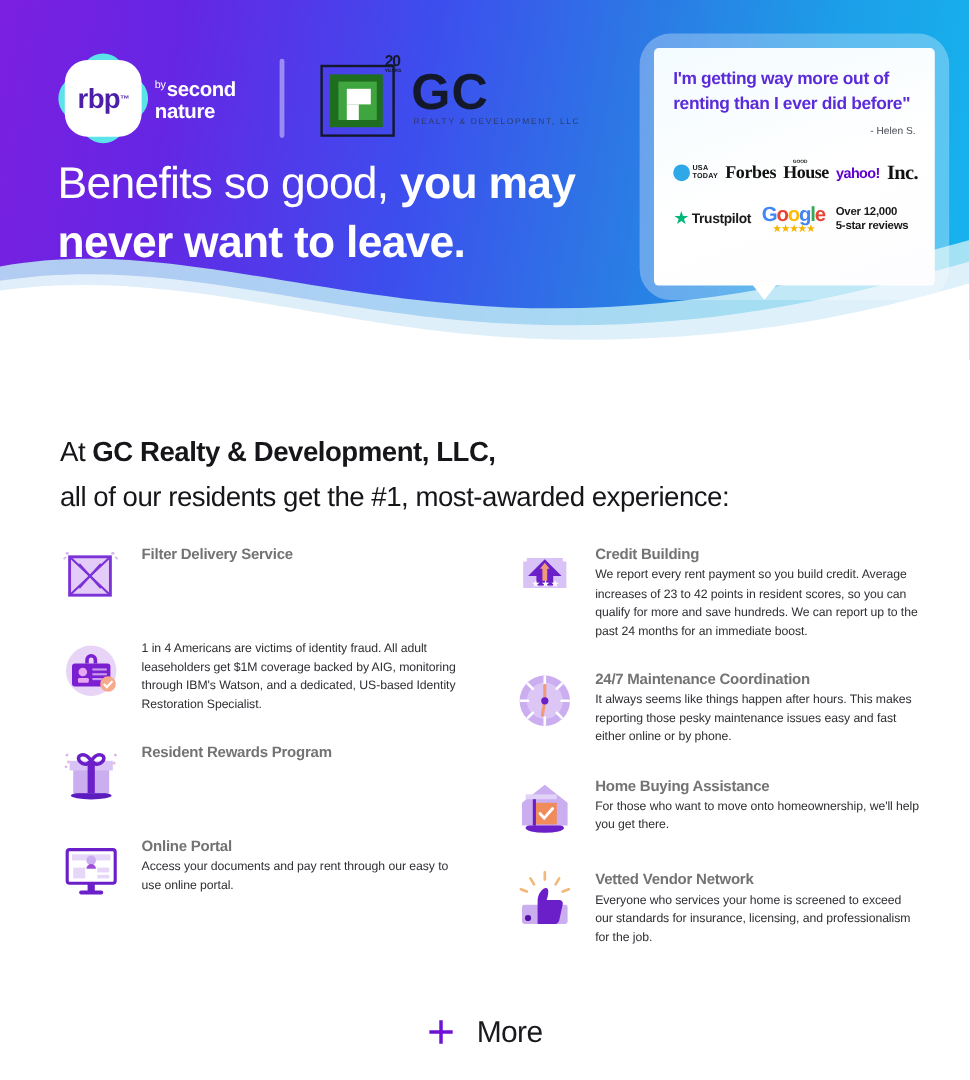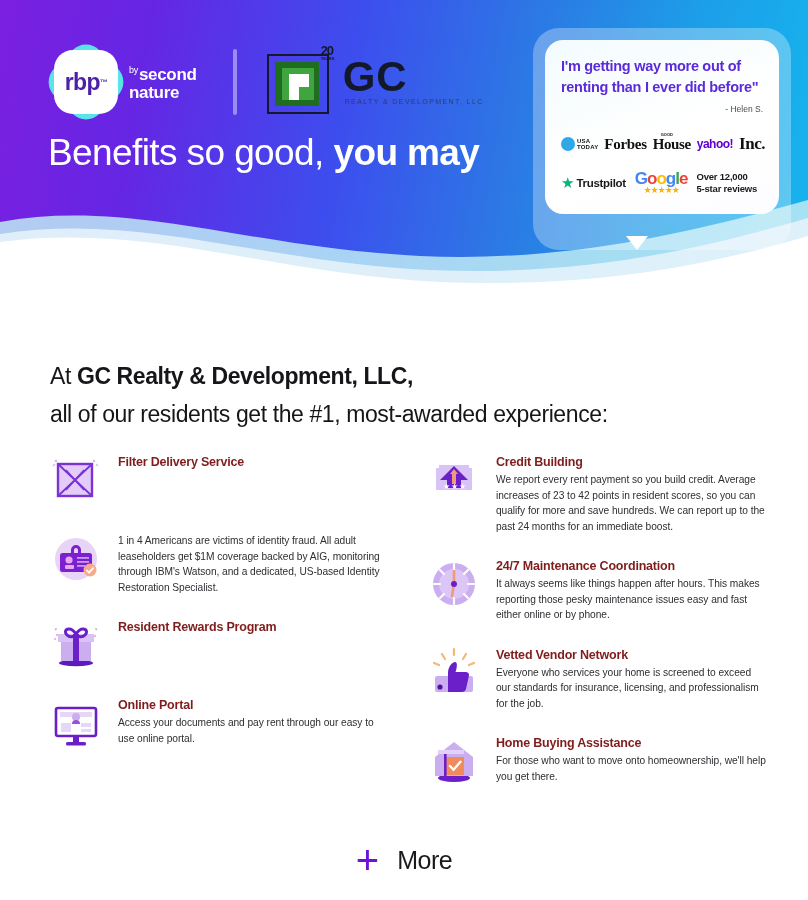--- a/index.html
+++ b/index.html
@@ -88,23 +88,23 @@
   }
   .hero-head .light { font-weight:300; }
   .hero-head .bold { font-weight:bold; }
 
   
   .tcard-outer {
     position:absolute; left:533px; top:28px; width:258px; height:222px;
     background:rgba(255,255,255,0.30); border-radius:26px;
   }
   .tcard {
-    position:absolute; left:545px; top:40px; width:234px; height:174px;
+    position:absolute; left:545px; top:40px; width:234px; height:198px;
     background:linear-gradient(160deg,#f3fbfe 0%,#ffffff 55%,#fdfdff 100%);
-    border-radius:18px; padding:16px 16px 10px 16px;
+    border-radius:4px; padding:16px 16px 10px 16px;
   }
   .tcard-tail {
     position:absolute; left:626px; top:236px; width:0; height:0;
     border-left:11px solid transparent; border-right:11px solid transparent;
     border-top:14px solid #ffffff;
   }
   .tquote {
     color:#5B2BD9; font-size:14.5px; font-weight:bold; line-height:1.42;
     letter-spacing:-0.3px;
   }
@@ -138,21 +138,21 @@
   }
   .section-head .bold { font-weight:bold; }
   .section-head .reg { font-weight:normal; }
 
   .cols { position:absolute; left:48px; top:452px; width:720px; display:flex; gap:38px; }
   .col { width:340px; }
 
   .benefit { display:flex; gap:14px; margin-bottom:22px; }
   .b-icon { width:56px; min-width:56px; height:56px; position:relative; }
   .b-body { flex:1; padding-top:3px; }
-  .b-title { font-size:12.5px; font-weight:bold; color:#7f1d1d; letter-spacing:-0.2px; margin-bottom:3px; }
+  .b-title { font-size:12.5px; font-weight:bold; color:#737373; letter-spacing:-0.2px; margin-bottom:3px; }
   .b-desc { font-size:10.2px; color:#2e2e33; line-height:1.52; letter-spacing:-0.05px; }
 
   .more-row {
     position:absolute; left:0; top:840px; width:808px;
     display:flex; align-items:center; justify-content:center; gap:18px;
   }
   .plus-ico { color:#6E12D6; font-size:40px; font-weight:300; line-height:1; }
   .more-txt { font-size:25px; color:#1a1a1e; letter-spacing:-0.5px; }
 </style>
 </head>
@@ -186,20 +186,21 @@
       <div class="gc-sq" style="left:24px;top:30px;width:20px;height:13px;background:#ffffff;"></div>
       <div class="gc-sq" style="left:24px;top:43px;width:10px;height:13px;background:#ffffff;"></div>
       <div class="gc-20"><span>20</span><span class="tiny">YEARS</span></div>
       <div class="gc-gc">GC</div>
       <div class="gc-sub">REALTY &amp; DEVELOPMENT, LLC</div>
     </div>
   </div>
 
   <div class="hero-head">
     <span class="light">Benefits so good,</span><span class="bold"> you may</span><br>
+    <span class="bold">never want to leave.</span>
   </div>
 
   <div class="hero-wave-wrap">
     <svg viewBox="0 0 808 130" preserveAspectRatio="none">
       <path d="M0,52 C130,28 250,78 420,86 C570,93 700,60 808,30 L808,130 L0,130 Z" fill="#BDEAF5" opacity="0.85"></path>
       <path d="M0,64 C140,42 260,92 430,100 C590,107 710,76 808,48 L808,130 L0,130 Z" fill="#E4F2FB" opacity="0.9"></path>
       <path d="M0,72 C150,52 270,104 440,112 C600,119 720,92 808,66 L808,130 L0,130 Z" fill="#ffffff"></path>
     </svg>
   </div>
 
@@ -369,53 +370,53 @@
       </div>
       <div class="b-body">
         <div class="b-title">24/7 Maintenance Coordination</div>
         <div class="b-desc">It always seems like things happen after hours. This makes reporting those pesky maintenance issues easy and fast either online or by phone.</div>
       </div>
     </div>
 
     <div class="benefit">
       <div class="b-icon">
         <svg viewBox="0 0 56 56" width="56" height="56">
+          <ellipse cx="28" cy="45" rx="16" ry="4" fill="#6B1FC9"></ellipse>
+          <path d="M28 9 L47 24 L47 43 L9 43 L9 24 Z" fill="#CBAEF0"></path>
+          <rect x="12" y="17" width="26" height="4" fill="#E2D2F7"></rect>
+          <rect x="20" y="24" width="18" height="18" fill="#F08B5C"></rect>
+          <path d="M24 33 l3.5 3.8 l7 -8" stroke="#ffffff" stroke-width="2.4" fill="none" stroke-linecap="round"></path>
+          <rect x="18" y="21" width="2.6" height="22" fill="#6B1FC9"></rect>
+        </svg>
+      </div>
+      <div class="b-body">
+        <div class="b-title">Home Buying Assistance</div>
+        <div class="b-desc">For those who want to move onto homeownership, we'll help you get there.</div>
+      </div>
+    </div>
+
+    <div class="benefit">
+      <div class="b-icon">
+        <svg viewBox="0 0 56 56" width="56" height="56">
           <g stroke="#F2B87A" stroke-width="2.2" stroke-linecap="round">
             <path d="M28 4 v6"></path>
               <path d="M16 9 l3 5"></path>
               <path d="M40 9 l-3 5"></path>
             <path d="M8 18 l5 2"></path>
               <path d="M48 18 l-5 2"></path>
           </g>
           <rect x="9" y="31" width="38" height="16" rx="2" fill="#CBAEF0"></rect>
           <path d="M22 47 V28 c0 -6 4 -11 7 -11 c2.5 0 2 4 1.5 6.5 c-.4 2 -1 3.5 -1 3.5 h10 c2.5 0 4 1.6 3.4 3.8 L40 44 c-.6 2 -2 3 -4 3 z" fill="#6B1FC9"></path>
           <circle cx="14" cy="42" r="2.6" fill="#5212A8"></circle>
         </svg>
       </div>
       <div class="b-body">
         <div class="b-title">Vetted Vendor Network</div>
         <div class="b-desc">Everyone who services your home is screened to exceed our standards for insurance, licensing, and professionalism for the job.</div>
       </div>
     </div>
-
-    <div class="benefit">
-      <div class="b-icon">
-        <svg viewBox="0 0 56 56" width="56" height="56">
-          <ellipse cx="28" cy="45" rx="16" ry="4" fill="#6B1FC9"></ellipse>
-          <path d="M28 9 L47 24 L47 43 L9 43 L9 24 Z" fill="#CBAEF0"></path>
-          <rect x="12" y="17" width="26" height="4" fill="#E2D2F7"></rect>
-          <rect x="20" y="24" width="18" height="18" fill="#F08B5C"></rect>
-          <path d="M24 33 l3.5 3.8 l7 -8" stroke="#ffffff" stroke-width="2.4" fill="none" stroke-linecap="round"></path>
-          <rect x="18" y="21" width="2.6" height="22" fill="#6B1FC9"></rect>
-        </svg>
-      </div>
-      <div class="b-body">
-        <div class="b-title">Home Buying Assistance</div>
-        <div class="b-desc">For those who want to move onto homeownership, we'll help you get there.</div>
-      </div>
-    </div>
   </div>
 </div>
 
 <div class="more-row">
   <span class="plus-ico">+</span>
   <span class="more-txt">More</span>
 </div>
 
 </body></html>

